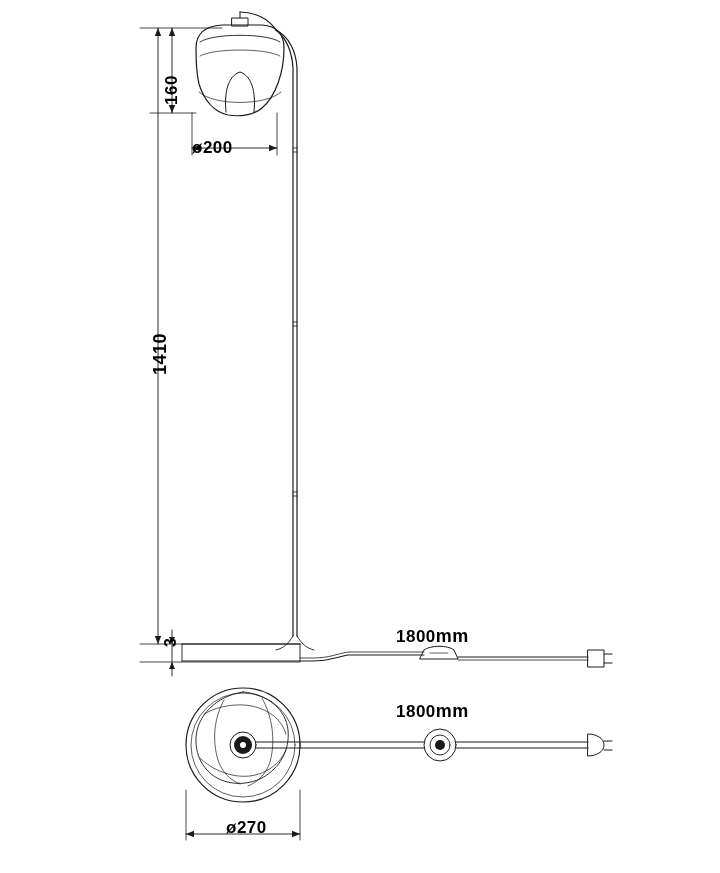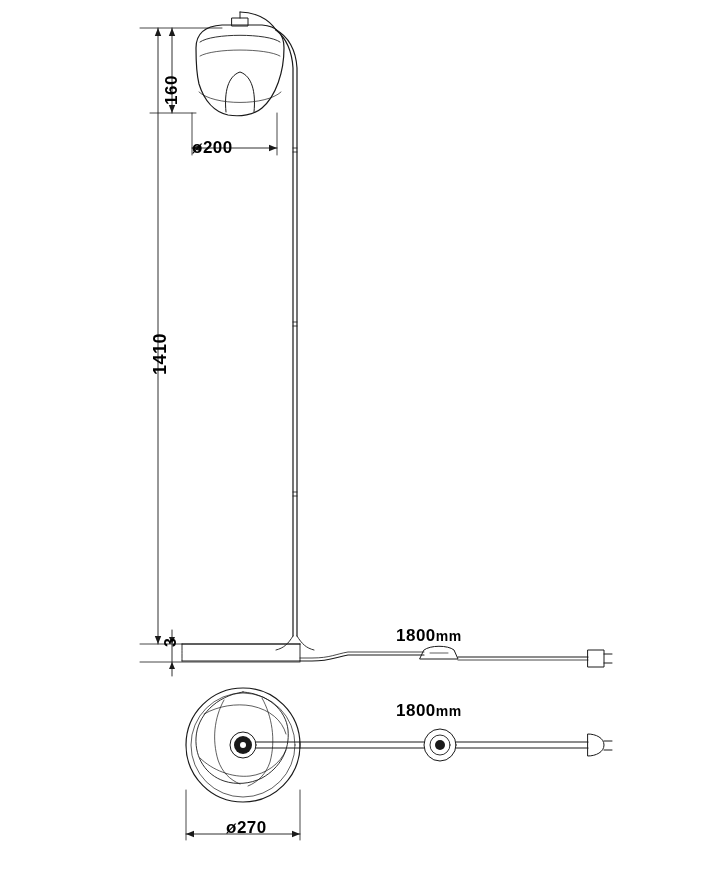--- a/index.html
+++ b/index.html
@@ -40,21 +40,21 @@
     transform: rotate(-90deg);
     transform-origin: left top;
   }
   .lbl-160 { left: 162px; top: 105px; }
   .lbl-1410 { left: 150px; top: 375px; font-size: 18px; }
   .lbl-3 { left: 162px; top: 647px; font-size: 16px; }
   .lbl-d200 { left: 192px; top: 138px; }
   .lbl-d270 { left: 226px; top: 818px; }
   .lbl-cord-top { left: 396px; top: 626px; }
   .lbl-cord-bottom { left: 396px; top: 701px; }
-  .unit { font-size: 14px; }
+  .unit { font-size: 18px; }
 </style>
 </head>
 <body>
 
 <div id="stage">
 
   <svg class="drawing" viewBox="0 0 720 873">
     <g fill="none" stroke="#1a1a1a" stroke-width="1.1" stroke-linecap="round" stroke-linejoin="round">
 
       <g stroke-width="0.8">

